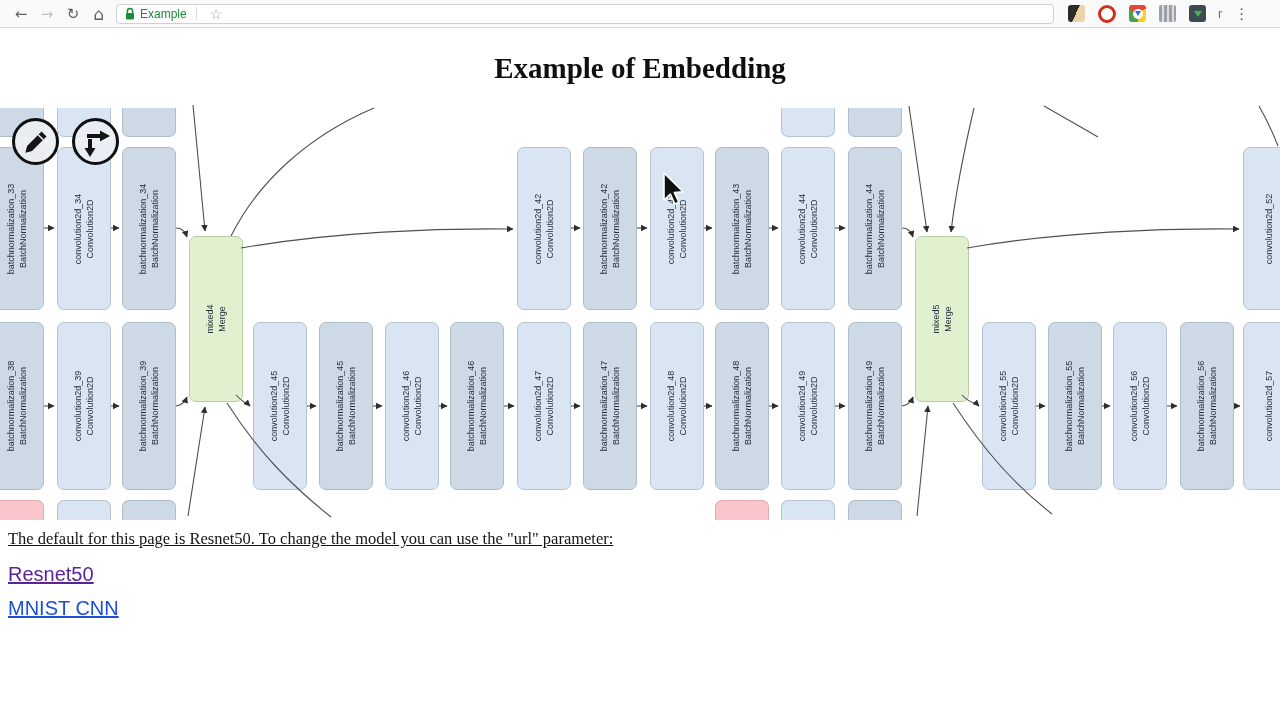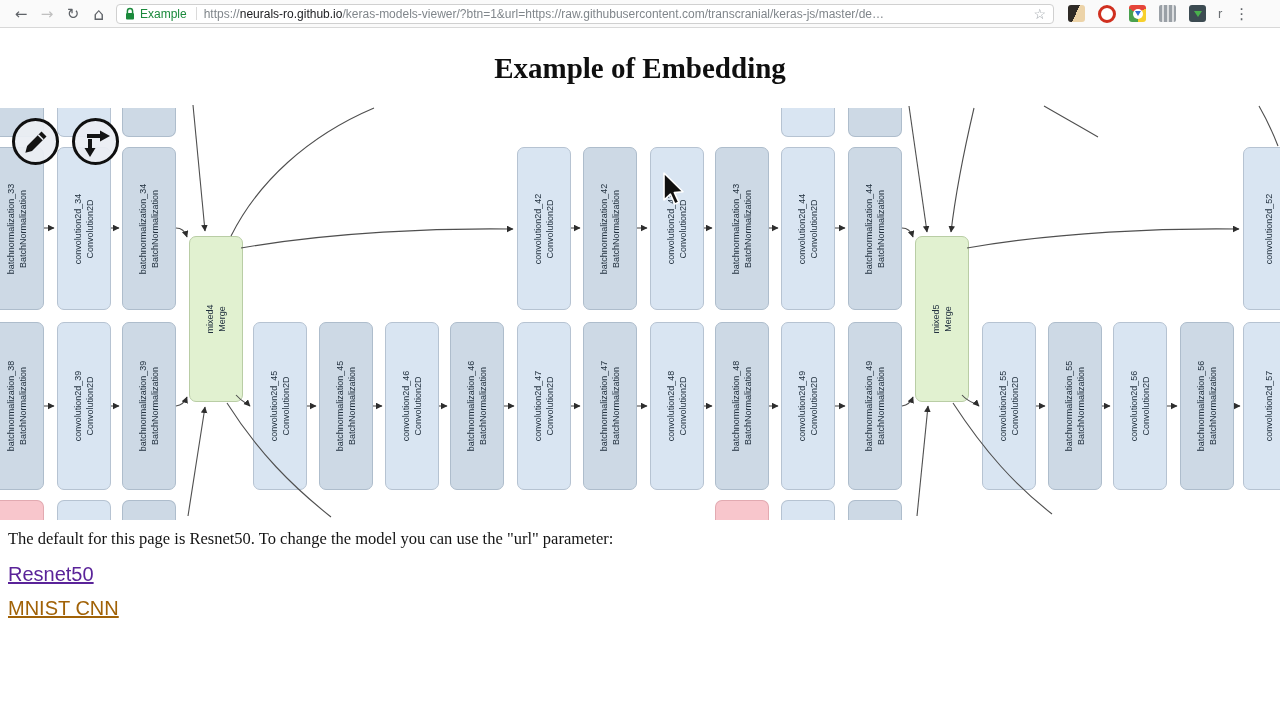--- a/index.html
+++ b/index.html
@@ -37,43 +37,42 @@
     font-family:"Liberation Serif",serif;font-weight:bold;font-size:29px;color:#0f0f0f;z-index:2;}
   #diagram{position:absolute;top:100px;left:0;width:1280px;height:420px;overflow:hidden;z-index:1;}
   #edge-layer{position:absolute;left:0;top:0;pointer-events:none;}
   .node{position:absolute;box-sizing:border-box;border-radius:7px;border:1px solid;}
   .node-label{position:absolute;left:50%;top:50%;transform:translate(-50%,-50%) rotate(-90deg);
     text-align:center;font-size:9px;line-height:11.5px;white-space:nowrap;}
   .partial-top{border-radius:0 0 7px 7px;border-top:none;}
   .partial-bottom{border-radius:7px 7px 0 0;border-bottom:none;}
   .tool-btn{position:absolute;width:47px;height:47px;border-radius:50%;border:3.5px solid #101010;
     background:rgba(235,238,243,0.93);display:flex;align-items:center;justify-content:center;z-index:6;box-sizing:border-box;}
-  .note-text{position:absolute;left:8px;top:529px;font-family:"Liberation Serif",serif;font-size:16.5px;color:#141414;z-index:2;}
+  .note-text{position:absolute;left:8px;top:529px;font-family:"Liberation Serif",serif;font-size:16.5px;color:#141414;z-index:2;text-decoration:underline;}
   .page-link{position:absolute;left:8px;font-family:Liberation Sans, sans-serif;font-size:20px;text-decoration:underline;z-index:2;cursor:pointer;}
   .link-resnet{top:563px;color:#5a2399;}
-  .link-mnist{top:597px;color:#a16207;}
+  .link-mnist{top:597px;color:#1d4ed8;}
   #cursor{position:absolute;left:662px;top:172px;z-index:30;pointer-events:none;}
 </style>
 </head>
 <body>
 
 <div class="browser-bar">
   <span class="nav-icon">←</span>
   <span class="nav-icon disabled">→</span>
   <span class="nav-icon">↻</span>
   <span class="nav-icon" style="font-size:17px;">⌂</span>
 
   <div class="omnibox">
     <svg width="12" height="14" viewBox="0 0 12 14">
       <path d="M3.4 6 V4.2 a2.6 2.6 0 0 1 5.2 0 V6" fill="none" stroke="#1b8a3c" stroke-width="1.5"></path>
       <rect x="2" y="6" width="8" height="6.5" rx="1" fill="#1b8a3c"></rect>
     </svg>
     <span class="secure-label">Example</span>
     <div class="omni-divider"></div>
-    <div class="url-text"><span class="url-grey">https://</span><span class="url-dark">neurals-ro.github.io</span><span class="url-grey">/keras-models-viewer/?btn=1&amp;url=https://raw.githubusercontent.com/transcranial/keras-js/master/de…</span></div>
     <span class="star-icon">☆</span>
   </div>
 
   <div class="ext-tray">
     <div class="ext ext-lock"></div>
     <div class="ext ext-opera"></div>
     <div class="ext ext-chrome">
         <div class="dl"></div>
       </div>
     <div class="ext ext-bars"></div>

